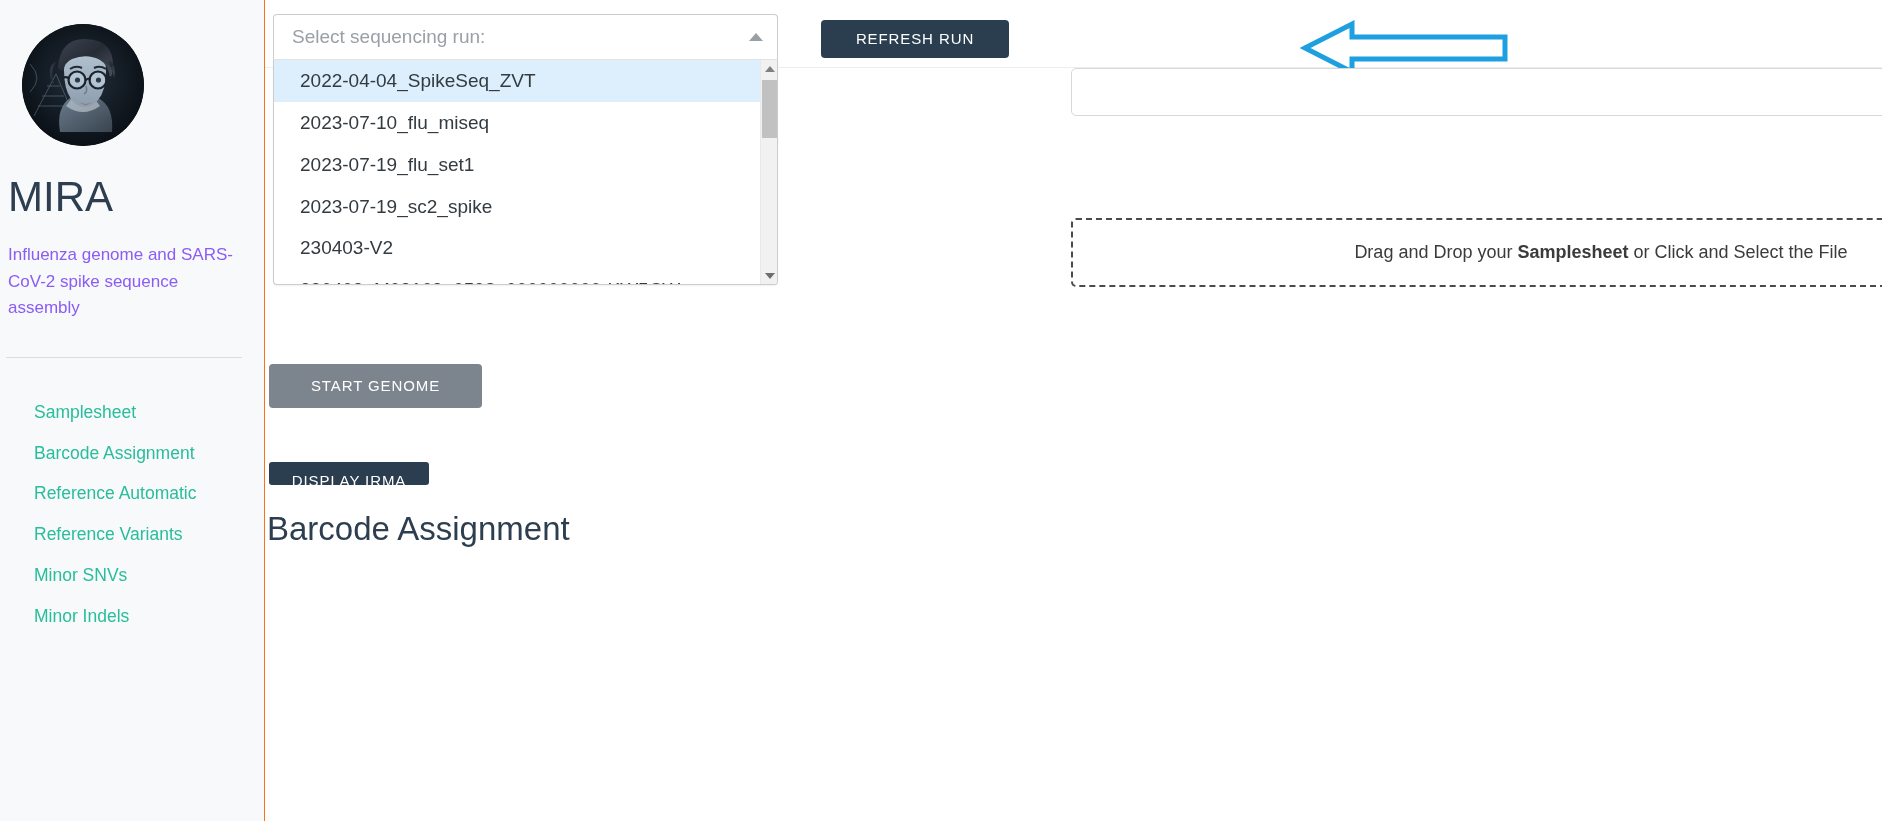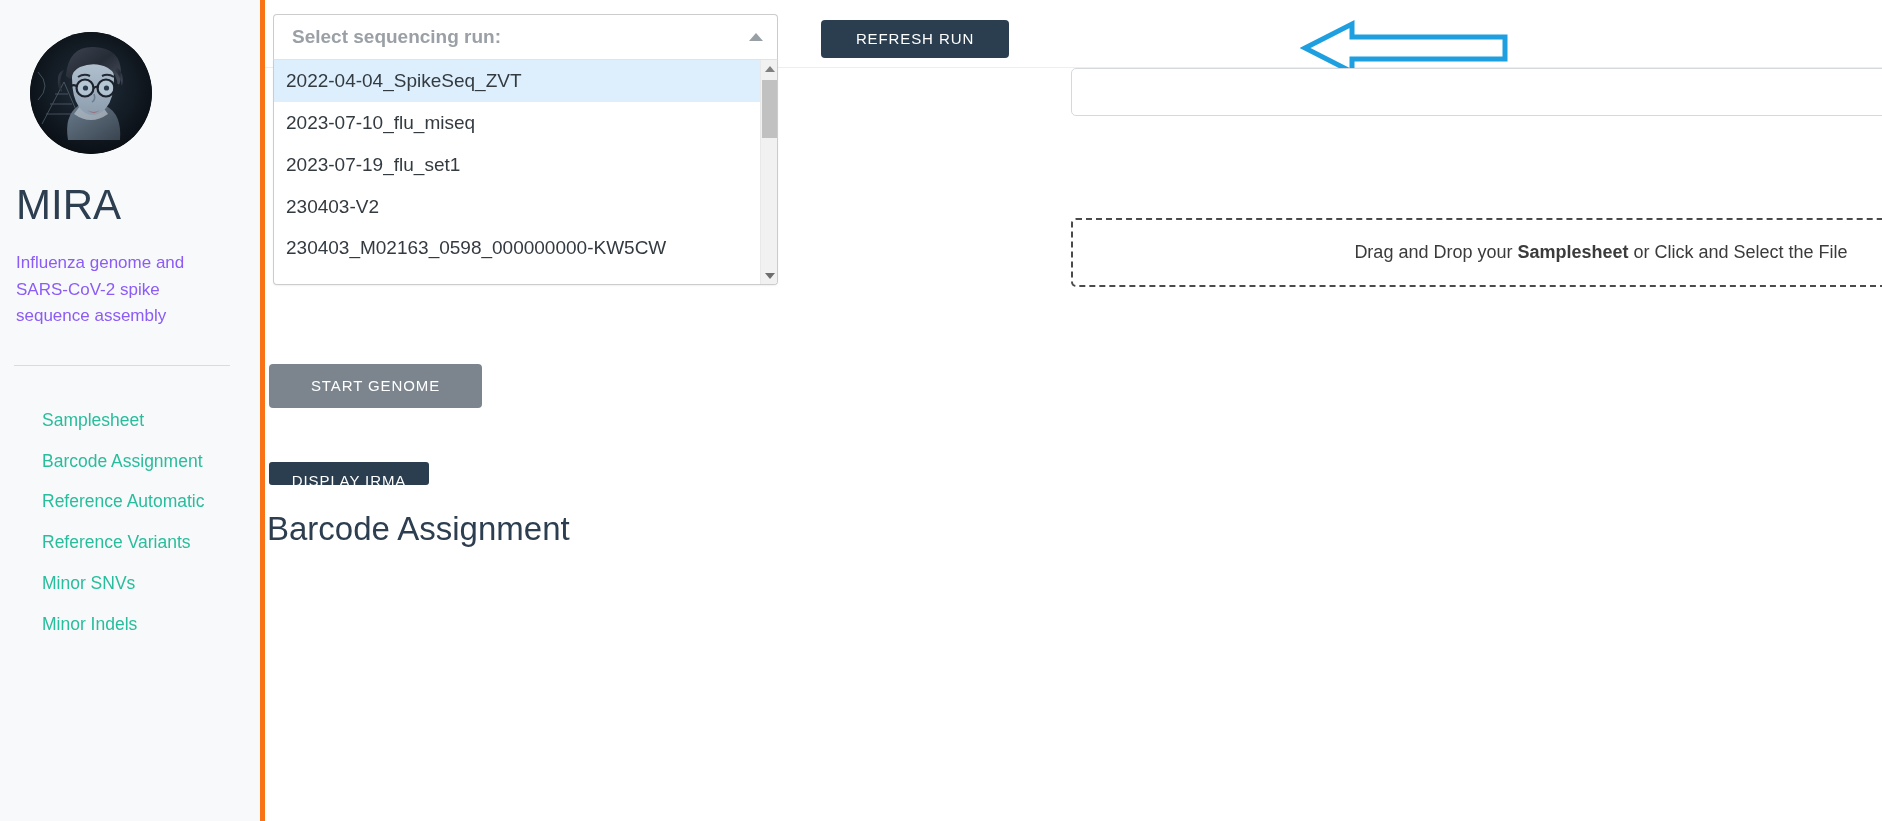--- a/index.html
+++ b/index.html
@@ -18,22 +18,22 @@
     background: #ffffff;
   }
 
   
   .sidebar {
     position: absolute;
     left: 0; top: 0;
     width: 265px;
     height: 821px;
     background: #f8f9fa;
-    border-right: 5px solid #f97316;
-    padding: 12px;
+    border-right: 1px solid #f97316;
+    padding: 4px;
   }
   .avatar-wrap {
     padding: 20px 0 0 18px;
   }
   .avatar {
     width: 122px; height: 122px;
     border-radius: 50%;
     overflow: hidden;
     display: block;
     background: #0c0f14;
@@ -132,21 +132,20 @@
   .sel-control {
     height: 46px;
     border: 1px solid #cccccc;
     border-bottom: 1px solid #e3e3e3;
     border-radius: 4px 4px 0 0;
     background: #ffffff;
     display: flex;
     align-items: center;
     padding: 0 14px 0 18px;
     cursor: pointer;
-    font-weight: bold;
   }
   .sel-placeholder {
     flex: 1;
     font-size: 19px;
     color: #9aa0a6;
   }
   .caret-up {
     width: 0; height: 0;
     border-left: 7px solid transparent;
     border-right: 7px solid transparent;
@@ -166,21 +165,21 @@
     position: absolute;
     left: 0; top: 0;
     right: 17px;
     padding: 0;
     margin: 0;
     list-style: none;
   }
   .sel-opt {
     font-size: 19px;
     color: #333a40;
-    padding: 10px 0 10px 12px;
+    padding: 10px 0 10px 26px;
     line-height: 1.15;
     cursor: pointer;
     white-space: nowrap;
   }
   .sel-opt.hl { background: #ddeffc; }
 
   
   .sb-track {
     position: absolute;
     top: 0; right: 0;
@@ -444,20 +443,21 @@
       <div class="sel-control">
         <span class="sel-placeholder">Select sequencing run:</span>
         <span class="caret-up"></span>
       </div>
 
       <div class="sel-menu">
         <ul class="sel-list">
           <li class="sel-opt hl">2022-04-04_SpikeSeq_ZVT</li>
           <li class="sel-opt">2023-07-10_flu_miseq</li>
           <li class="sel-opt">2023-07-19_flu_set1</li>
+          <li class="sel-opt">2023-07-19_sc2_spike</li>
           <li class="sel-opt">230403-V2</li>
           <li class="sel-opt">230403_M02163_0598_000000000-KW5CW</li>
         </ul>
 
         <div class="sb-track">
           <div class="sb-arrow up">
             <span class="sb-tri-up"></span>
           </div>
           <div class="sb-thumb"></div>
           <div class="sb-arrow down">

